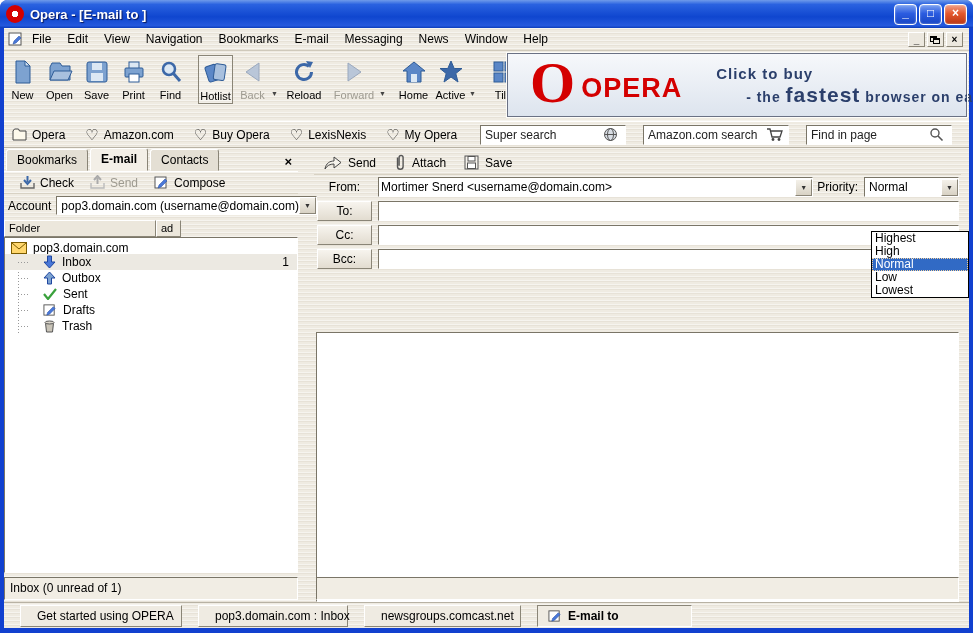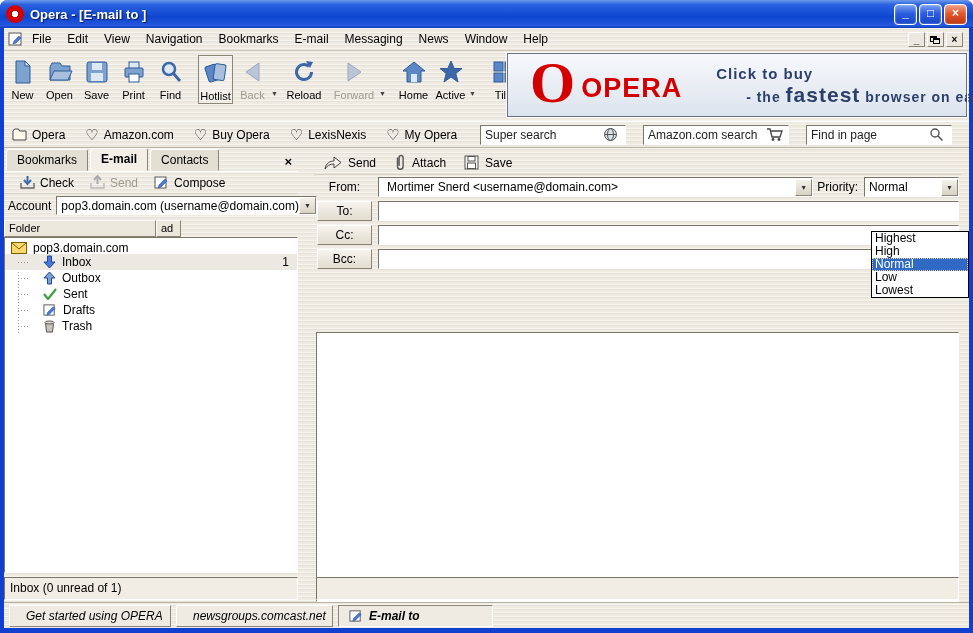--- a/index.html
+++ b/index.html
@@ -108,37 +108,37 @@
   
   .rpanel{ position:absolute; left:310px; top:2px; right:8px; height:451px; }
   .rtools{ display:flex; align-items:center; height:24px; gap:18px; padding-left:10px; border-bottom:1px solid #d8d2c4;}
   .rtool{ display:flex; align-items:center; gap:6px; font-size:12px; }
   .formrow{ display:flex; align-items:center; height:24px; }
   .flabel{ width:55px; text-align:center; font-size:12px; margin-left:3px; }
   .fbutton{ width:55px; height:20px; margin-left:3px; background:linear-gradient(180deg,#f7f4ee,#e2dcd0);
     border:1px solid; border-color:#fff #8a8577 #8a8577 #fff; font-size:12px;
     display:flex; align-items:center; justify-content:center;text-align:right; }
   .ffield{ flex:1; height:20px; margin:0 2px 0 6px; background:#fff; border:1px solid; border-color:#7a7567 #fff #fff #7a7567; display:flex; align-items:center;}
-  .ffield input{ flex:1; border:0; outline:0; font-family:"Liberation Sans",sans-serif; font-size:12px; padding-left:8px; background:transparent; min-width:20px;}
+  .ffield input{ flex:1; border:0; outline:0; font-family:"Liberation Sans",sans-serif; font-size:12px; padding-left:2px; background:transparent; min-width:20px;}
   .prio-label{ font-size:12px; margin:0 6px 0 4px; }
   .prio-combo{ width:95px; flex:none; margin:0 2px 0 0; }
   .body-area{ position:absolute; left:2px; top:181px; right:2px; height:270px;
     background:#fff; border:1px solid; border-color:#7a7567 #fff #fff #7a7567; }
   .rstrip{ position:absolute; left:2px; bottom:2px; right:2px; height:23px;
     border:1px solid; border-color:#7a7567 #fff #fff #7a7567; background:#f1ede4;}
 
   
   .popup{ position:absolute; left:867px; top:203px; width:98px; background:#fff; border:1px solid #000; z-index:50;}
   .popup .pitem{ height:13px; line-height:13px; font-size:12px; padding-left:3px; }
   .popup .pitem.sel{ background:#316ac5; color:#fff; outline:1px dotted #f0d0a0; outline-offset:-1px;}
 
   
   .taskbar{ position:absolute; left:0; bottom:0; width:100%; height:26px; border-top:1px solid #b8b2a4; display:flex; align-items:center; padding-top:1px;}
   .ttab{ height:22px; border:1px solid; border-color:#fff #8a8577 #8a8577 #fff; background:#efebe2;
-    display:flex; align-items:center; gap:6px; font-size:12px; padding:0 10px; margin-left:5px; white-space:nowrap;font-style:italic;}
+    display:flex; align-items:center; gap:6px; font-size:12px; padding:0 10px; margin-left:16px; white-space:nowrap;}
   .ttab.w1{width:162px;} .ttab.w2{width:150px;} .ttab.w3{width:157px;} 
   .ttab.active{ font-weight:bold; border-color:#8a8577 #fff #fff #8a8577; width:155px;}
 
   svg{ display:block; }
 </style>
 </head>
 <body>
 
 <div class="frame">
 
@@ -547,20 +547,27 @@
     </div>
 
     <div class="taskbar">
       <div class="ttab w1">
         <svg width="12" height="14" viewBox="0 0 12 14">
             <path d="M1 1h7l3 3v9H1z" fill="#fff" stroke="#555"></path>
             <path d="M8 1v3h3" fill="none" stroke="#555"></path>
           </svg>
         <span>Get started using OPERA</span>
       </div>
+      <div class="ttab w2">
+        <svg width="14" height="11" viewBox="0 0 14 11">
+            <rect x="0.5" y="0.5" width="13" height="10" fill="#fff" stroke="#555"></rect>
+            <path d="M1 1l6 5 6-5" fill="none" stroke="#555"></path>
+          </svg>
+        <span>pop3.domain.com : Inbox</span>
+      </div>
       <div class="ttab w3">
         <svg width="13" height="14" viewBox="0 0 13 14">
             <rect x="2" y="3" width="9" height="10" fill="#fff" stroke="#555"></rect>
             <line x1="4" y1="6" x2="9" y2="6" stroke="#888"></line>
             <line x1="4" y1="8" x2="9" y2="8" stroke="#888"></line>
             <line x1="4" y1="10" x2="9" y2="10" stroke="#888"></line>
             <circle cx="10" cy="2.5" r="2" fill="#d8a020" stroke="#555"></circle>
           </svg>
         <span>newsgroups.comcast.net</span>
       </div>

